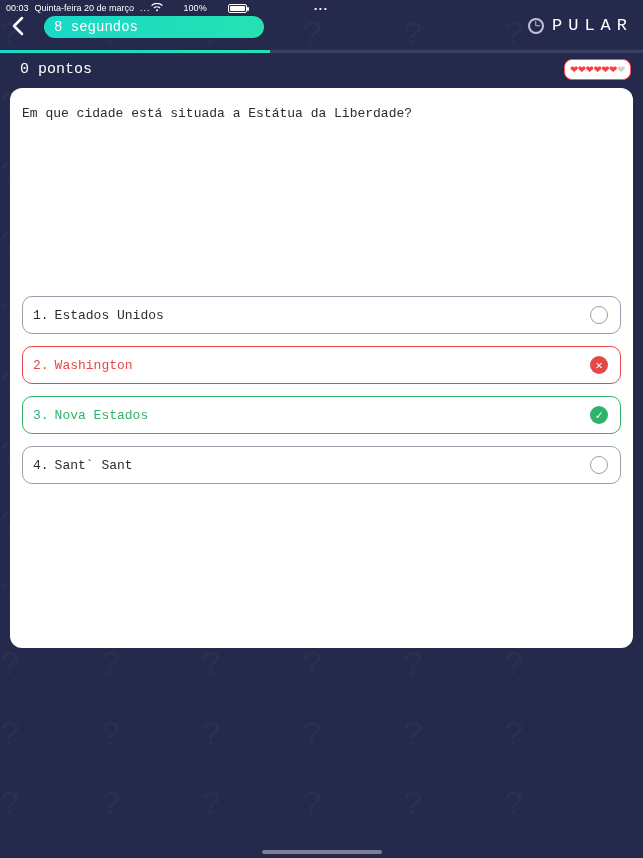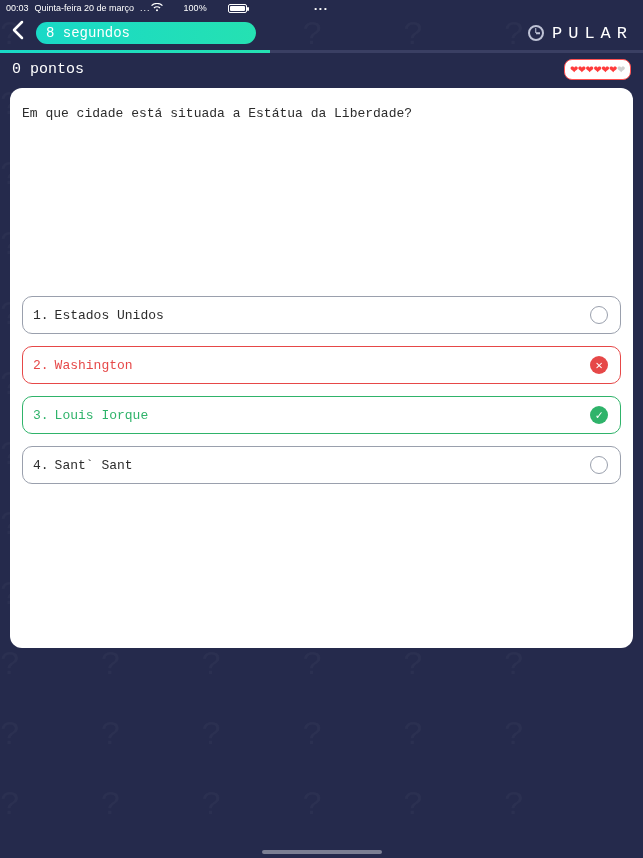--- a/index.html
+++ b/index.html
@@ -31,22 +31,22 @@
   .statusbar .right { display: flex; align-items: center; gap: 21px; }
   .battery {
     width: 19px; height: 9px; border: 1px solid #fff; border-radius: 2px;
     position: relative; display: inline-block;
   }
   .battery::after { content:""; position:absolute; right:-3px; top:2px; width:2px; height:4px; background:#fff; border-radius:1px;}
   .battery .fill { position:absolute; inset:1px; background:#fff; border-radius:1px;}
 
   
   .topbar {
-    position: relative; height: 34px; display: flex; align-items: center;
-    padding: 0 10px; gap: 12px;
+    position: relative; height: 34px; display: flex; align-items: flex-start;
+    padding: 0 10px; gap: 20px;
   }
   .back-btn { color:#fff; font-size: 22px; line-height: 1; cursor: pointer; user-select:none;}
   .timer-pill {
     height: 22px; padding: 0 14px 0 10px;
     background: linear-gradient(90deg,#19d9c7,#25e1b2);
     color: #fff; border-radius: 12px;
     font-size: 14px; display:flex; align-items:center; font-family:"Courier New",monospace;
     width: 220px;
   }
   .skip-area { margin-left: auto; display:flex; align-items:center; gap:8px; color:#bfc3d6;}
@@ -54,21 +54,21 @@
   .clock-icon::before { content:""; position:absolute; left:50%; top:50%; width:1.5px; height:5px; background:#bfc3d6; transform-origin:bottom; transform:translate(-50%,-100%);}
   .clock-icon::after  { content:""; position:absolute; left:50%; top:50%; width:4px; height:1.5px; background:#bfc3d6; transform:translate(0,-50%);}
   .skip-label { font-family:"Courier New",monospace; letter-spacing: 6px; font-size: 17px; color:#fff;}
 
   .progress-track { height:3px; background:#3a3f63; position:relative;}
   .progress-fill  { height:100%; background:linear-gradient(90deg,#19d9c7,#25e1b2); width:42%;}
 
   
   .scorebar { position:relative; display:flex; align-items:center; justify-content:space-between;
     padding: 6px 12px 4px 12px; }
-  .score { color:#fff; font-size:15px; font-family:"Courier New",monospace;}
+  .score { color:#fff; font-size:15px; font-family:"Courier New",monospace;margin-left:8px;}
   .hearts { background:#fff; border:1.5px solid #ff5252; border-radius:8px; padding:3px 5px; display:flex; gap:0px;}
   .heart { font-size:13px; line-height:1; }
   .heart.red  { color:#ff3b3b; }
   .heart.grey { color:#cfcfcf; }
 
   
   .card {
     position: relative; margin: 4px 10px 10px 10px;
     background:#fff; border-radius: 12px;
     height: 560px; padding: 18px 12px;
@@ -155,21 +155,21 @@
         <span>Estados Unidos</span>
         <span class="circle"></span>
       </div>
       <div class="answer wrong">
         <span class="num">2.</span>
         <span>Washington</span>
         <span class="circle">✕</span>
       </div>
       <div class="answer correct">
         <span class="num">3.</span>
-        <span>Louis Iorque</span>
+        <span>Nova Estados</span>
         <span class="circle">✓</span>
       </div>
       <div class="answer">
         <span class="num">4.</span>
         <span>Sant` Sant</span>
         <span class="circle"></span>
       </div>
     </div>
 </div>
 

